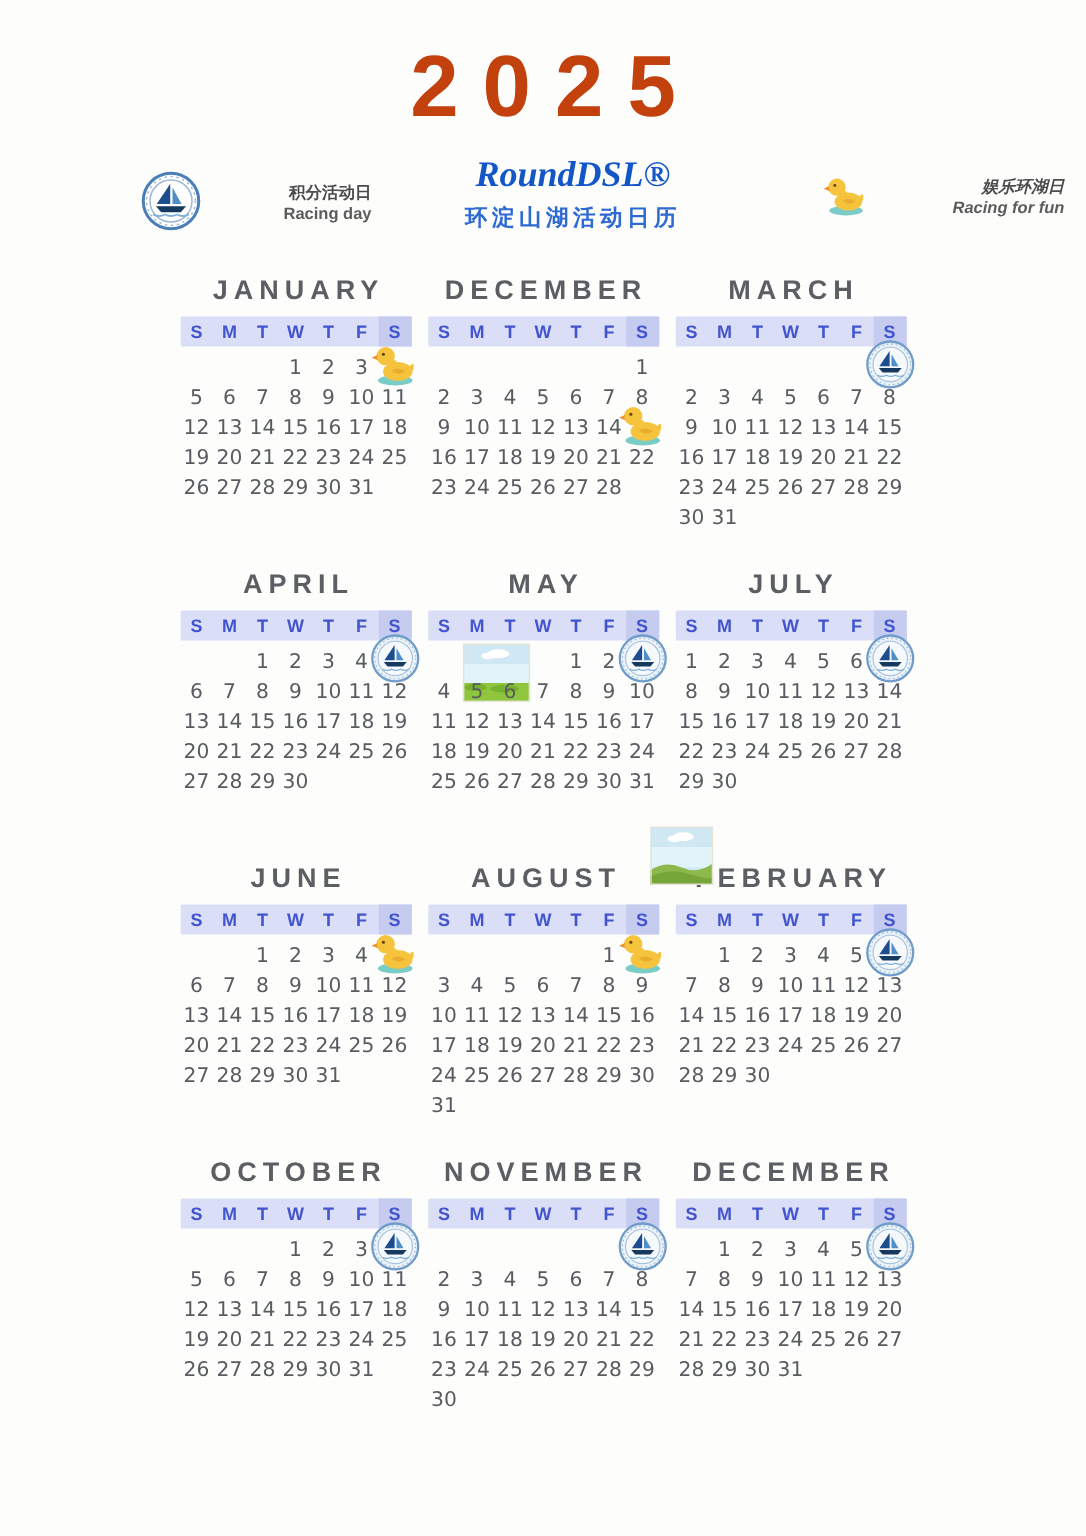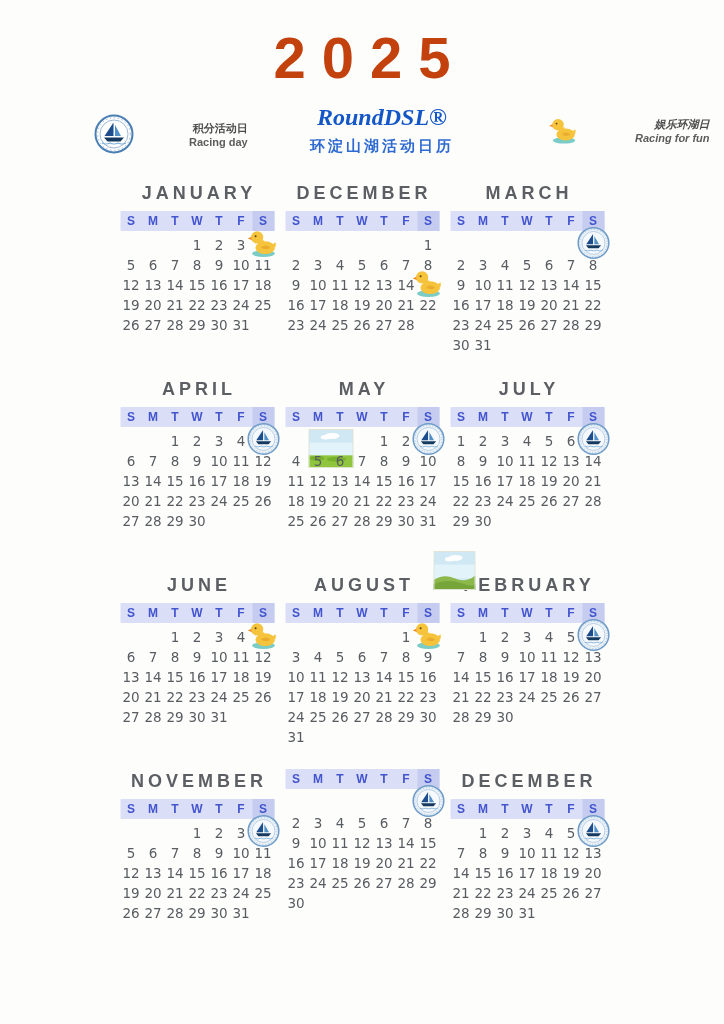--- a/index.html
+++ b/index.html
@@ -1218,21 +1218,21 @@
           </div>
           <div class="cell">
             <span class="num">29</span>
           </div>
           <div class="cell">
             <span class="num">30</span>
           </div>
         </div>
       </div>
       <div class="month">
-        <div class="mtitle">NOVEMBER</div>
+        <div class="mtitle">OCTOBER</div>
         <div class="wrow">
           <span class="wcell">S</span>
           <span class="wcell">M</span>
           <span class="wcell">T</span>
           <span class="wcell">W</span>
           <span class="wcell">T</span>
           <span class="wcell">F</span>
           <span class="wcell sat">S</span>
         </div>
         <div class="dgrid">
@@ -1339,20 +1339,21 @@
           </div>
           <div class="cell">
             <span class="num">30</span>
           </div>
           <div class="cell">
             <span class="num">31</span>
           </div>
         </div>
       </div>
       <div class="month">
+        <div class="mtitle">NOVEMBER</div>
         <div class="wrow">
           <span class="wcell">S</span>
           <span class="wcell">M</span>
           <span class="wcell">T</span>
           <span class="wcell">W</span>
           <span class="wcell">T</span>
           <span class="wcell">F</span>
           <span class="wcell sat">S</span>
         </div>
         <div class="dgrid">

